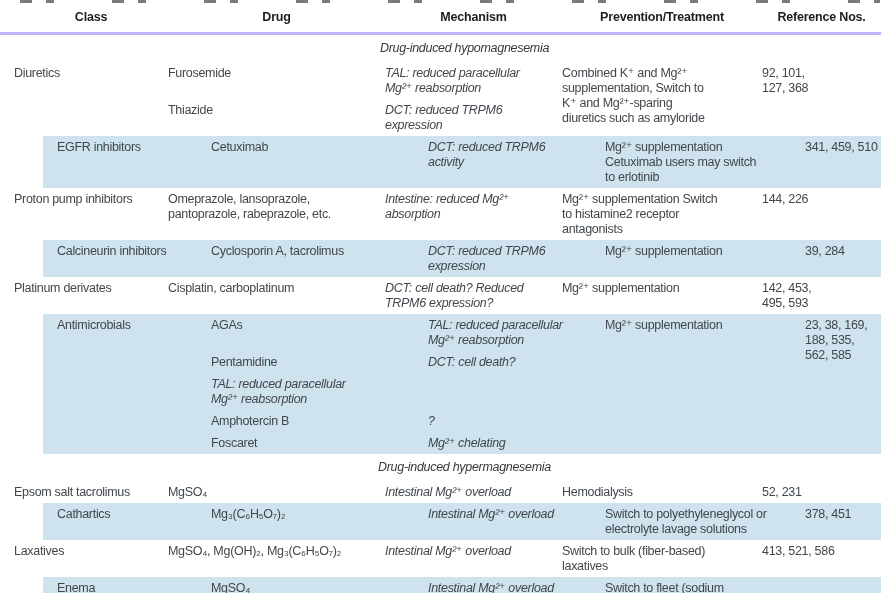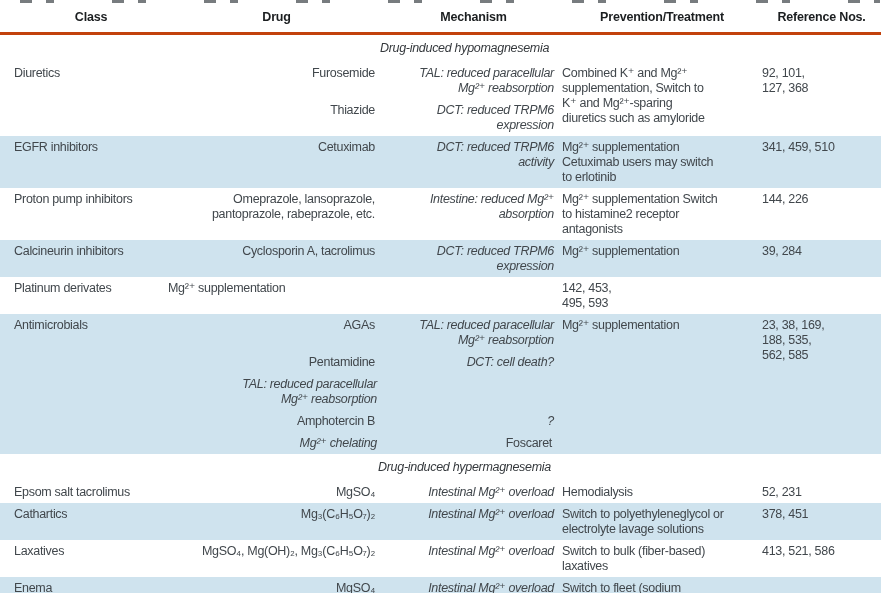--- a/index.html
+++ b/index.html
@@ -15,45 +15,45 @@
     height: 3px;
     width: 860px;
     margin-left: 20px;
     background: repeating-linear-gradient(90deg, #4a5054 0 12px, transparent 12px 26px, #4a5054 26px 34px, transparent 34px 92px);
     opacity: 0.75;
   }
   .header-row {
     display: grid;
     grid-template-columns: 154px 217px 177px 200px 119px;
     padding: 7px 0 7px 14px;
-    border-bottom: 3px solid #c2410c;
+    border-bottom: 3px solid #c4b5fd;
   }
   .header-cell {
     text-align: center;
     font-weight: bold;
     letter-spacing: -0.2px;
     color: #1b1e20;
   }
   .section-title {
     text-align: center;
     font-style: italic;
     color: #35393d;
     padding: 6px 0;
     margin-left: 48px;
   }
   .row {
     display: grid;
     grid-template-columns: 154px 394px 200px 119px;
     padding: 4px 0 3px 14px;
     align-items: start;
   }
-  .row.shaded { background: #cfe3ee; }
+  .row.shaded { background: #cfe3ee; margin-left: 43px; }
   .cell { white-space: pre-line; }
   .class-cell { padding-right: 0; }
-  .drug-mech { display: block; text-align: right; }
+  .drug-mech { display: block; }
   .entry { display: grid; grid-template-columns: 217px 177px; align-items: start; }
   .entry + .entry { margin-top: 7px; }
   .drug-cell { padding-right: 10px; }
   .mech-cell { padding-right: 8px; font-style: italic; }
   .prev-cell { padding-right: 8px; }
   .ref-cell { }
 </style>
 </head>
 <body>
 
@@ -126,20 +126,27 @@
           <div class="cell drug-cell">Cyclosporin A, tacrolimus</div>
           <div class="cell mech-cell">DCT: reduced TRPM6
 expression</div>
         </div>
       </div>
       <div class="cell prev-cell">Mg²⁺ supplementation</div>
       <div class="cell ref-cell">39, 284</div>
     </div>
     <div class="row">
       <div class="cell class-cell">Platinum derivates</div>
+      <div class="drug-mech">
+        <div class="entry">
+          <div class="cell drug-cell">Cisplatin, carboplatinum</div>
+          <div class="cell mech-cell">DCT: cell death? Reduced
+TRPM6 expression?</div>
+        </div>
+      </div>
       <div class="cell prev-cell">Mg²⁺ supplementation</div>
       <div class="cell ref-cell">142, 453,
 495, 593</div>
     </div>
     <div class="row shaded">
       <div class="cell class-cell">Antimicrobials</div>
       <div class="drug-mech">
         <div class="entry">
           <div class="cell drug-cell">AGAs</div>
           <div class="cell mech-cell">TAL: reduced paracellular
@@ -151,22 +158,22 @@
         </div>
         <div class="entry">
           <div class="cell mech-cell">TAL: reduced paracellular
 Mg²⁺ reabsorption</div>
         </div>
         <div class="entry">
           <div class="cell drug-cell">Amphotercin B</div>
           <div class="cell mech-cell">?</div>
         </div>
         <div class="entry">
+          <div class="cell drug-cell">Foscaret</div>
           <div class="cell mech-cell">Mg²⁺ chelating</div>
-          <div class="cell drug-cell">Foscaret</div>
         </div>
       </div>
       <div class="cell prev-cell">Mg²⁺ supplementation</div>
       <div class="cell ref-cell">23, 38, 169,
 188, 535,
 562, 585</div>
     </div>
     <div class="section-title">Drug-induced hypermagnesemia</div>
     <div class="row">
       <div class="cell class-cell">Epsom salt tacrolimus</div>

